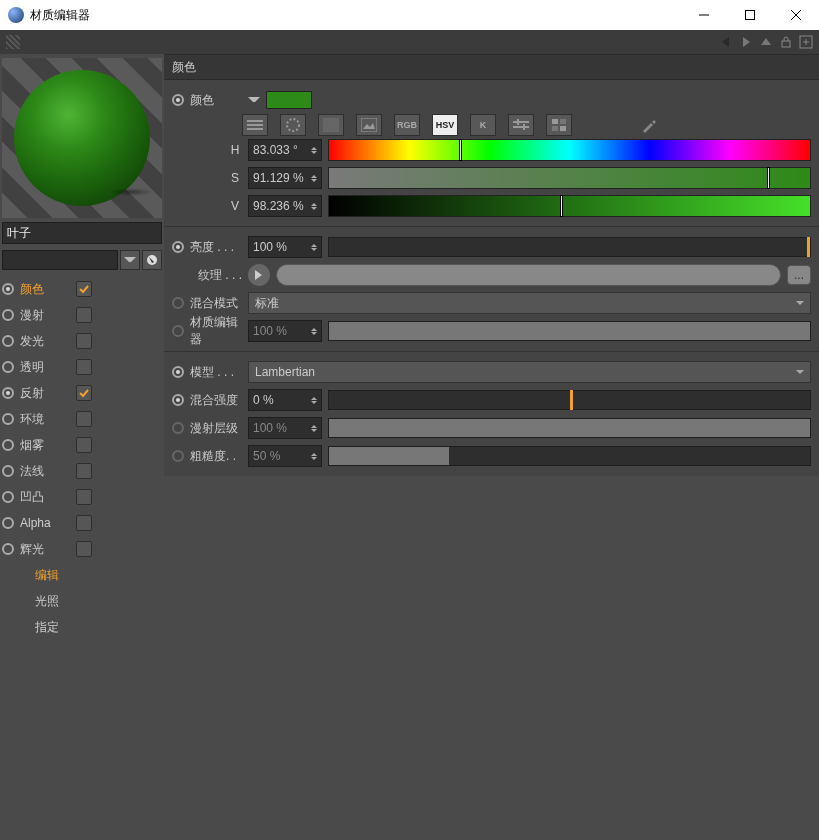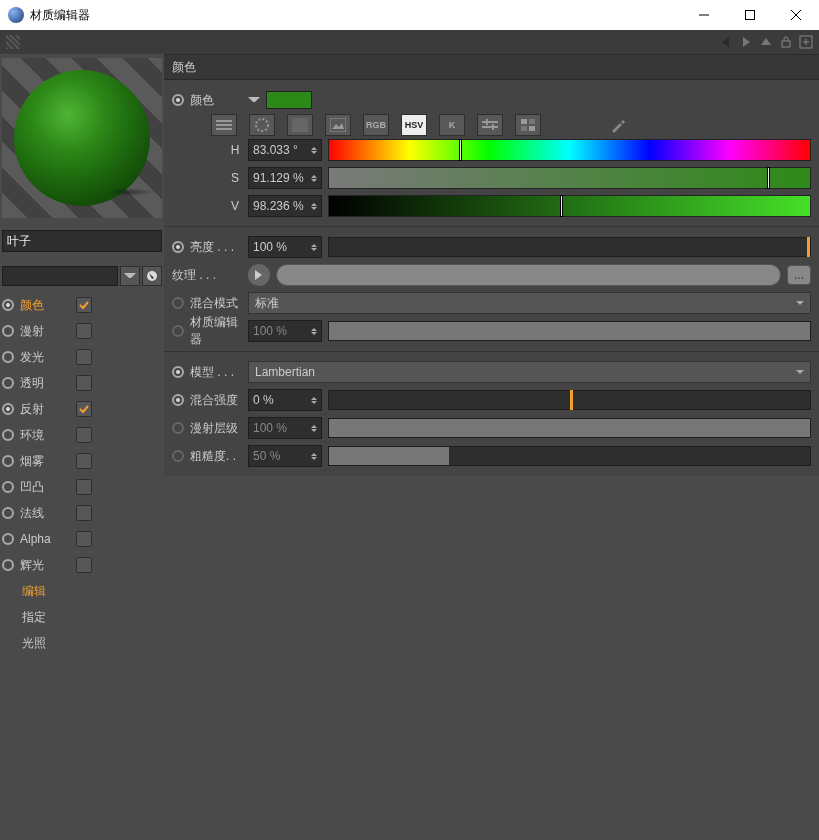--- a/index.html
+++ b/index.html
@@ -11,47 +11,47 @@
 .winbtn{width:46px;height:100%;display:flex;align-items:center;justify-content:center;color:#000}
 .winbtn svg{width:10px;height:10px;stroke:#000;stroke-width:1;fill:none}
 .menubar{height:24px;background:#3b3b3b;display:flex;align-items:center;padding:0 6px;gap:6px;justify-content:flex-end}
 .menubar .grip{width:14px;height:14px;background:repeating-linear-gradient(45deg,#555 0 2px,transparent 2px 4px);margin-right:auto}
 .menubar svg{width:14px;height:14px}
 .app{display:flex;height:786px;background:#4a4a4a}
 .side{width:164px;background:#4a4a4a;display:flex;flex-direction:column}
 .preview{width:160px;height:160px;margin:4px auto 0;background:repeating-linear-gradient(45deg,#5a5a5a 0 18px,#414141 18px 36px);position:relative}
 .ball{position:absolute;left:12px;top:12px;width:136px;height:136px;border-radius:50%;background:radial-gradient(circle at 40% 33%,#4fb536 0%,#2e8a18 28%,#1f6d0f 50%,#134908 78%,#0a2f04 100%)}
 .shadow{position:absolute;right:8px;bottom:22px;width:46px;height:8px;background:radial-gradient(ellipse,#000 0%,transparent 70%);opacity:.4;border-radius:50%}
-.matname{margin:12px 2px;background:#2e2e2e;border:1px solid #1e1e1e;height:22px;padding:2px 4px;color:#eee;display:flex;align-items:center}
+.matname{margin:4px 2px;background:#2e2e2e;border:1px solid #1e1e1e;height:22px;padding:2px 4px;color:#eee;display:flex;align-items:center}
 .filterrow{display:flex;align-items:center;gap:2px;margin:2px 2px 6px}
 .filterrow .search{flex:1;height:20px;background:#2e2e2e;border:1px solid #1e1e1e}
 .iconbtn{width:20px;height:20px;background:#565656;border:1px solid #2e2e2e;display:flex;align-items:center;justify-content:center}
 .iconbtn svg{width:12px;height:12px}
 .chanlist{display:flex;flex-direction:column;gap:0;padding:0 2px}
 .chanrow{display:flex;align-items:center;height:26px;gap:6px}
 .radio{width:12px;height:12px;border-radius:50%;border:2px solid #aaa;position:relative;flex:0 0 12px}
 .radio.on::after{content:"";position:absolute;inset:2px;border-radius:50%;background:#d9d9d9}
 .chanlabel{width:50px}
 .chanlabel.active{color:#f0a030}
 .chk{width:16px;height:16px;border:1px solid #2e2e2e;background:#565656;border-radius:2px;display:flex;align-items:center;justify-content:center}
 .chk svg{width:10px;height:10px;stroke:#f0a030;stroke-width:2;fill:none;display:none}
 .chk.on svg{display:block}
 .chanrow.nochk .radio{visibility:hidden}
 .chanrow.nochk .chk{visibility:hidden}
-.chanrow.nochk .chanlabel{margin-left:2px}
+.chanrow.nochk .chanlabel{margin-left:15px}
 .main{flex:1;display:flex;flex-direction:column}
 .panelhead{height:26px;background:#363636;display:flex;align-items:center;padding:0 8px;border-bottom:1px solid #2a2a2a;border-top:1px solid #2a2a2a}
 .section{background:#444;padding:6px 8px;border-bottom:1px solid #333}
 .row{display:flex;align-items:center;height:28px;gap:6px}
 .rowlabel{display:flex;align-items:center;gap:6px;width:70px}
 .rowlabel .radio{flex:0 0 12px}
 .swatch{width:46px;height:18px;background:#2e8a18;border:1px solid #222}
 .dd{width:12px;height:12px}
 .dd::before{content:"";display:block;border:5px solid transparent;border-top-color:#bbb;margin-top:3px}
-.toolicons{display:flex;gap:12px;margin-left:39px}
+.toolicons{display:flex;gap:12px;margin-left:70px}
 .toolicons .ti{width:26px;height:22px;background:#585858;border:1px solid #2e2e2e;display:flex;align-items:center;justify-content:center;font-size:9px;color:#aaa;font-weight:bold}
 .toolicons .ti.active{background:#eee;color:#222}
 .hsvrow{display:flex;align-items:center;height:28px;gap:6px}
 .hsvlab{width:14px;text-align:center;margin-left:56px}
 .numbox{width:74px;height:22px;background:#2e2e2e;border:1px solid #1e1e1e;display:flex;align-items:center;padding:0 4px;position:relative}
 .numbox .val{flex:1}
 .spin{display:flex;flex-direction:column;gap:1px;margin-left:2px}
 .spin div{width:0;height:0;border:3px solid transparent}
 .spin .up{border-bottom-color:#aaa}
 .spin .dn{border-top-color:#aaa}
@@ -177,51 +177,51 @@
           <span class="chanlabel">环境</span>
           <div class="chk"></div>
         </div>
         <div class="chanrow">
           <div class="radio"></div>
           <span class="chanlabel">烟雾</span>
           <div class="chk"></div>
         </div>
         <div class="chanrow">
           <div class="radio"></div>
+          <span class="chanlabel">法线</span>
+          <div class="chk"></div>
+        </div>
+        <div class="chanrow">
+          <div class="radio"></div>
           <span class="chanlabel">凹凸</span>
           <div class="chk"></div>
         </div>
         <div class="chanrow">
           <div class="radio"></div>
-          <span class="chanlabel">法线</span>
-          <div class="chk"></div>
-        </div>
-        <div class="chanrow">
-          <div class="radio"></div>
           <span class="chanlabel">Alpha</span>
           <div class="chk"></div>
         </div>
         <div class="chanrow">
           <div class="radio"></div>
           <span class="chanlabel">辉光</span>
           <div class="chk"></div>
         </div>
         <div class="chanrow nochk">
           <div class="radio"></div>
           <span class="chanlabel active">编辑</span>
           <div class="chk"></div>
         </div>
         <div class="chanrow nochk">
           <div class="radio"></div>
+          <span class="chanlabel">光照</span>
+          <div class="chk"></div>
+        </div>
+        <div class="chanrow nochk">
+          <div class="radio"></div>
           <span class="chanlabel">指定</span>
-          <div class="chk"></div>
-        </div>
-        <div class="chanrow nochk">
-          <div class="radio"></div>
-          <span class="chanlabel">光照</span>
           <div class="chk"></div>
         </div>
       </div>
   </div>
 
   <div class="main">
     <div class="panelhead">颜色</div>
 
     <div class="section">
       <div class="row">
@@ -335,21 +335,21 @@
             <div class="spin">
               <div class="up"></div>
               <div class="dn"></div>
             </div>
           </div>
         <div class="sliderbar">
             <div class="mark" style="left:calc(100% - 3px)"></div>
           </div>
       </div>
       <div class="row">
-        <div class="rowlabel" style="">
+        <div class="rowlabel" style="justify-content:flex-end">
             <span>纹理  . . .</span>
           </div>
         <div class="playbtn"></div>
         <div class="texpath"></div>
         <div class="browse">...</div>
       </div>
       <div class="row muted">
         <div class="rowlabel">
             <div class="radio"></div>
             <span>混合模式</span>

